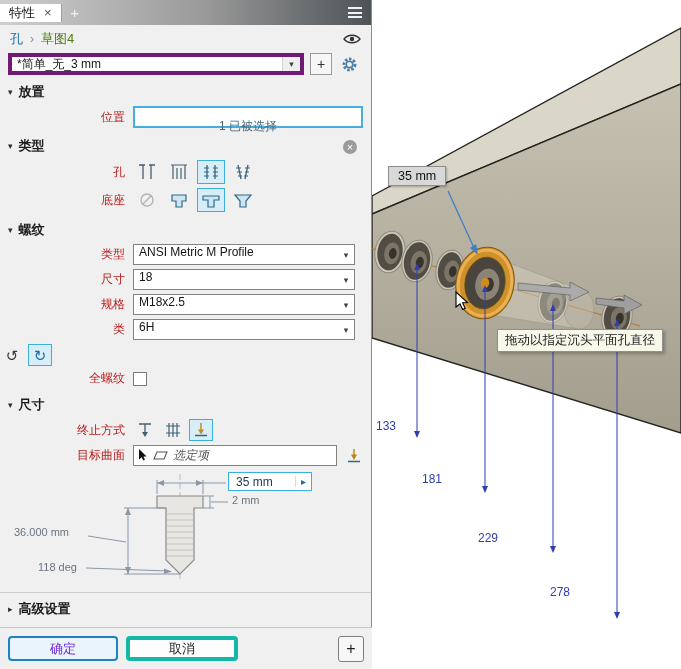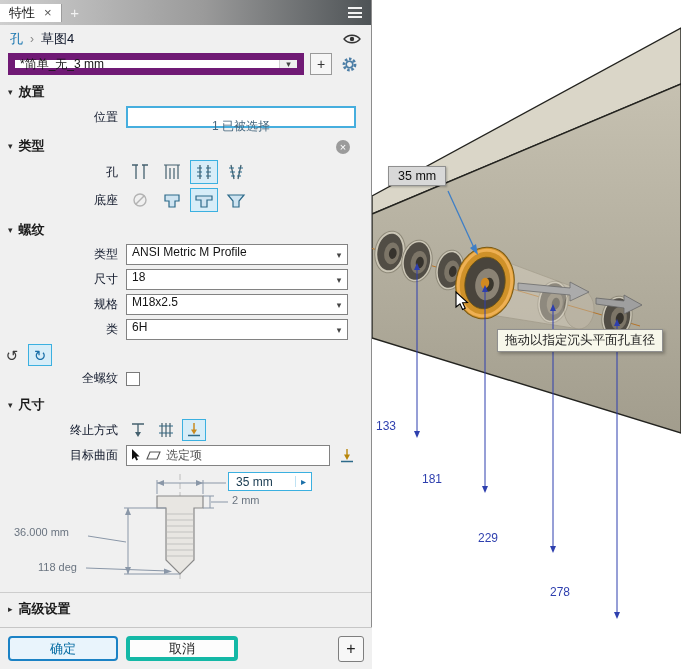--- a/index.html
+++ b/index.html
@@ -12,62 +12,62 @@
           background:linear-gradient(to right,#cfcfcf,#9a9a9a 55%,#4e5356);}
   .tab{background:#fff;display:flex;align-items:center;padding:0 9px;gap:9px;font-size:13px;
        color:#161616;border-right:1px solid #9c9c9c;}
   .tab-close{color:#555;font-size:13px;line-height:1;}
   .tab-add{width:26px;display:flex;align-items:center;justify-content:center;color:#f2f2f2;font-size:15px;}
   .menu-btn{margin-left:auto;width:32px;display:flex;align-items:center;justify-content:center;}
   .bars i{display:block;width:14px;height:2px;background:#f2f2f2;margin:2.5px 0;}
   .crumbrow{display:flex;align-items:center;height:27px;padding:0 10px;}
   .crumb-feature{color:#1272ae;font-size:13px;}
   .crumb-sep{color:#888;font-size:12px;margin:0 7px;}
-  .crumb-target{color:#0f172a;font-size:13px;}
+  .crumb-target{color:#4d7c0f;font-size:13px;}
   .eye{margin-left:auto;display:flex;align-items:center;}
   .presetrow{display:flex;align-items:center;height:24px;padding:0 8px;gap:6px;}
-  .combo{width:296px;height:22px;box-sizing:border-box;background:#fff;border:7px solid #701a75;
+  .combo{width:296px;height:22px;box-sizing:border-box;background:#fff;border:4px solid #701a75;
          display:flex;align-items:center;font-size:12px;color:#161616;padding-left:5px;}
   .combo .dd-btn{margin-left:auto;height:100%;width:17px;display:flex;align-items:center;justify-content:center;
          font-size:9px;color:#444;border-left:1px solid #d2d2d2;background:#efefef;}
   .sq-btn{width:22px;height:22px;box-sizing:border-box;border:1px solid #9a9a9a;background:#f6f6f6;
           display:flex;align-items:center;justify-content:center;font-size:14px;color:#333;}
   .gear-btn{width:22px;height:22px;display:flex;align-items:center;justify-content:center;}
   .sect{display:flex;align-items:center;gap:6px;padding:7px 8px 3px;font-size:13px;font-weight:bold;color:#1b1b1b;}
   .tri{font-size:9px;color:#2c2c2c;}
   .row{display:flex;align-items:center;padding:2px 0;}
-  .lbl{width:118px;flex:none;text-align:right;padding-right:8px;font-size:12px;color:#0f172a;}
+  .lbl{width:118px;flex:none;text-align:right;padding-right:8px;font-size:12px;color:#b91c1c;padding-left:7px;}
   .sel-input{width:230px;height:22px;box-sizing:border-box;background:#fff;border:2px solid #46aede;
              display:flex;align-items:center;gap:5px;padding:0 4px;font-size:12px;color:#46677e;flex-direction:column;}
   .clear-btn{margin-left:auto;width:14px;height:14px;border-radius:50%;background:#9b9b9b;color:#fff;
              font-size:11px;line-height:14px;text-align:center;}
   .dropdown{width:222px;height:21px;box-sizing:border-box;background:#fff;border:1px solid #828282;
             display:flex;align-items:flex-start;font-size:12px;color:#141414;padding-left:5px;gap:33px;}
   .dropdown .dd-btn{margin-left:auto;height:100%;width:16px;display:flex;align-items:center;justify-content:center;
             font-size:9px;color:#444;}
   .icon-btn{width:28px;height:24px;box-sizing:border-box;display:flex;align-items:center;justify-content:center;
             border:1px solid transparent;margin-right:4px;}
   .icon-btn.selected{background:#d7edf8;border:1px solid #3bb0e0;}
   .icon-btn.small{width:24px;height:22px;}
   .dirglyph{font-size:15px;line-height:1;color:#3c3c3c;}
   .dirglyph.blue{color:#1a6fa8;}
   .cb{width:14px;height:14px;box-sizing:border-box;background:#fff;border:1px solid #7a7a7a;}
   .target-input{width:204px;height:21px;box-sizing:border-box;background:#fff;border:1px solid #828282;
-            display:flex;align-items:center;gap:5px;padding:0 4px;font-size:12px;color:#555;}
+            display:flex;align-items:center;gap:5px;padding:0 4px;font-size:12px;color:#555;font-style:italic;}
   .after-icon{margin-left:8px;display:flex;align-items:center;}
   .diagram{position:relative;height:118px;margin-top:2px;}
   .dim-box{position:absolute;left:228px;top:2px;width:84px;height:19px;box-sizing:border-box;background:#fff;
            border:1px solid #3bb0e0;display:flex;align-items:center;font-size:12px;color:#16394f;padding-left:7px;}
   .dim-box .flyout{margin-left:auto;width:15px;text-align:center;color:#1a6fa8;font-size:10px;
            border-left:1px solid #bfe2f3;}
   .advanced{border-top:1px solid #cdcdcd;margin-top:4px;}
   .footer{position:absolute;left:0;bottom:0;width:372px;height:42px;box-sizing:border-box;background:#f0f0f0;
           border-top:1px solid #c6c6c6;display:flex;align-items:center;padding:0 8px;gap:8px;}
   .btn-ok{width:110px;height:25px;box-sizing:border-box;border:2px solid #1b82c5;border-radius:4px;
-          background:#e9f4fc;font-size:13px;color:#0369a1;display:flex;align-items:center;justify-content:center;}
+          background:#e9f4fc;font-size:13px;color:#6d28d9;display:flex;align-items:center;justify-content:center;}
   .btn-cancel{width:112px;height:25px;box-sizing:border-box;border:4px solid #14b8a6;border-radius:4px;
           background:#fdfdfd;font-size:13px;color:#222;display:flex;align-items:center;justify-content:center;}
   .btn-dock{margin-left:auto;width:26px;height:26px;box-sizing:border-box;border:1px solid #7e7e7e;border-radius:3px;
           background:#f7f7f7;font-size:16px;color:#222;display:flex;align-items:center;justify-content:center;}
   
   .vp{position:absolute;left:372px;top:0;}
   .vp-dim-tip{position:absolute;left:388px;top:166px;background:#d8d8d8;border:1px solid #8f8f8f;
           padding:2px 9px;font-size:12.5px;color:#111;box-shadow:1px 1px 2px rgba(0,0,0,.25);}
   .vp-drag-tip{position:absolute;left:497px;top:329px;background:#f7f7ea;border:1px solid #8f8f8f;
           padding:2px 7px;font-size:12.5px;color:#222;white-space:nowrap;box-shadow:2px 2px 3px rgba(0,0,0,.25);}

